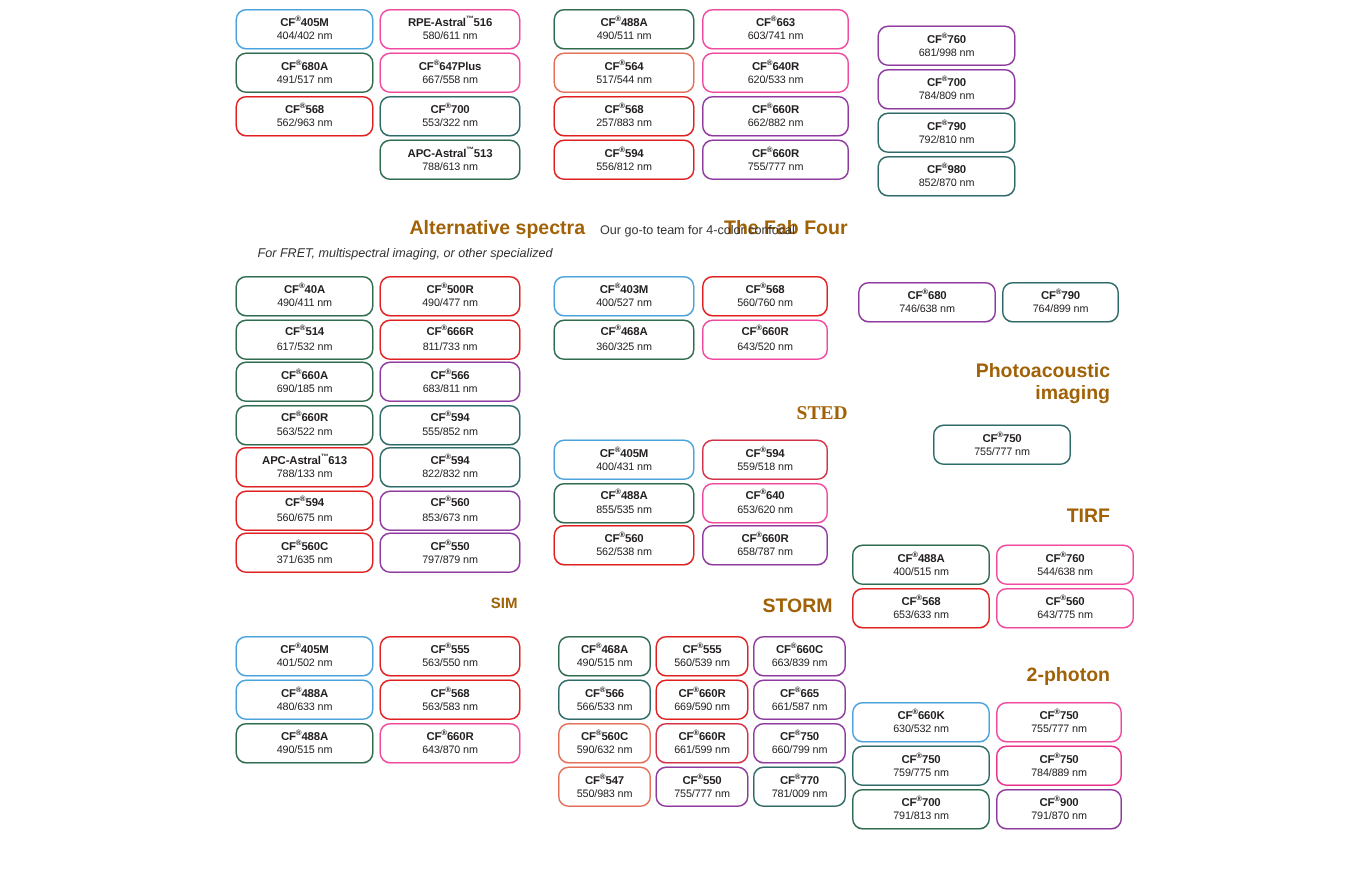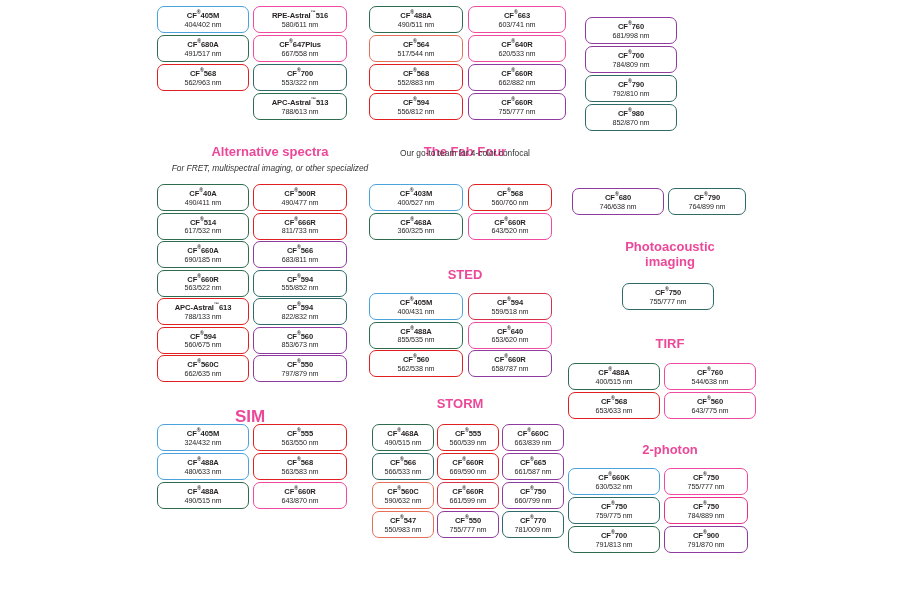--- a/index.html
+++ b/index.html
@@ -47,23 +47,23 @@
     font-weight: normal;
     letter-spacing: -0.1px;
     white-space: nowrap;
     color: #231f20;
     margin-top: 1px;
   }
 
   
   .sec-title {
     position: absolute;
-    text-align: center;
+    text-align: right;
     font-weight: bold;
-    color: #ec4899;
+    color: #a16207;
     line-height: 1.15;
     white-space: pre-line;
   }
   .sec-sub {
     position: absolute;
     text-align: center;
     font-size: 8.4px;
     color: #333;
     white-space: nowrap;
   }
@@ -103,21 +103,21 @@
     <div class="chip" style="left: 369px; top: 6px; width: 94px; height: 27px; border-color: rgb(47, 107, 79);">
       <div class="dye">CF<sup>®</sup>488A</div>
       <div class="wl">490/511 nm</div>
     </div>
     <div class="chip" style="left: 369px; top: 35px; width: 94px; height: 27px; border-color: rgb(228, 112, 90);">
       <div class="dye">CF<sup>®</sup>564</div>
       <div class="wl">517/544 nm</div>
     </div>
     <div class="chip" style="left: 369px; top: 64px; width: 94px; height: 27px; border-color: rgb(224, 32, 32);">
       <div class="dye">CF<sup>®</sup>568</div>
-      <div class="wl">552/883 nm</div>
+      <div class="wl">257/883 nm</div>
     </div>
     <div class="chip" style="left: 369px; top: 93px; width: 94px; height: 27px; border-color: rgb(224, 32, 32);">
       <div class="dye">CF<sup>®</sup>594</div>
       <div class="wl">556/812 nm</div>
     </div>
     <div class="chip" style="left: 468px; top: 6px; width: 98px; height: 27px; border-color: rgb(239, 74, 160);">
       <div class="dye">CF<sup>®</sup>663</div>
       <div class="wl">603/741 nm</div>
     </div>
     <div class="chip" style="left: 468px; top: 35px; width: 98px; height: 27px; border-color: rgb(239, 74, 160);">
@@ -169,21 +169,21 @@
     <div class="chip" style="left: 157px; top: 298px; width: 92px; height: 27px; border-color: rgb(224, 32, 32);">
       <div class="dye">APC-Astral<sup>™</sup>613</div>
       <div class="wl">788/133 nm</div>
     </div>
     <div class="chip" style="left: 157px; top: 326.5px; width: 92px; height: 27px; border-color: rgb(224, 32, 32);">
       <div class="dye">CF<sup>®</sup>594</div>
       <div class="wl">560/675 nm</div>
     </div>
     <div class="chip" style="left: 157px; top: 355px; width: 92px; height: 27px; border-color: rgb(224, 32, 32);">
       <div class="dye">CF<sup>®</sup>560C</div>
-      <div class="wl">662/635 nm</div>
+      <div class="wl">371/635 nm</div>
     </div>
     <div class="chip" style="left: 253px; top: 184px; width: 94px; height: 27px; border-color: rgb(224, 32, 32);">
       <div class="dye">CF<sup>®</sup>500R</div>
       <div class="wl">490/477 nm</div>
     </div>
     <div class="chip" style="left: 253px; top: 212.5px; width: 94px; height: 27px; border-color: rgb(224, 32, 32);">
       <div class="dye">CF<sup>®</sup>666R</div>
       <div class="wl">811/733 nm</div>
     </div>
     <div class="chip" style="left: 253px; top: 241px; width: 94px; height: 27px; border-color: rgb(142, 58, 158);">
@@ -217,21 +217,21 @@
       <div class="wl">360/325 nm</div>
     </div>
     <div class="chip" style="left: 468px; top: 184px; width: 84px; height: 27px; border-color: rgb(224, 32, 32);">
       <div class="dye">CF<sup>®</sup>568</div>
       <div class="wl">560/760 nm</div>
     </div>
     <div class="chip" style="left: 468px; top: 212.5px; width: 84px; height: 27px; border-color: rgb(239, 74, 160);">
       <div class="dye">CF<sup>®</sup>660R</div>
       <div class="wl">643/520 nm</div>
     </div>
-    <div class="sec-title" style="left: 365px; top: 268px; width: 200px; font-size: 13px;">STED</div>
+    <div class="sec-title" style="left: 365px; top: 268px; width: 200px; font-size: 13px; font-family: Liberation Serif, serif;">STED</div>
     <div class="chip" style="left: 369px; top: 293px; width: 94px; height: 27px; border-color: rgb(75, 163, 221);">
       <div class="dye">CF<sup>®</sup>405M</div>
       <div class="wl">400/431 nm</div>
     </div>
     <div class="chip" style="left: 369px; top: 321.5px; width: 94px; height: 27px; border-color: rgb(47, 107, 79);">
       <div class="dye">CF<sup>®</sup>488A</div>
       <div class="wl">855/535 nm</div>
     </div>
     <div class="chip" style="left: 369px; top: 350px; width: 94px; height: 27px; border-color: rgb(224, 32, 32);">
       <div class="dye">CF<sup>®</sup>560</div>
@@ -298,24 +298,24 @@
       <div class="wl">755/777 nm</div>
     </div>
     <div class="chip" style="left: 664px; top: 497px; width: 84px; height: 27px; border-color: rgb(232, 48, 138);">
       <div class="dye">CF<sup>®</sup>750</div>
       <div class="wl">784/889 nm</div>
     </div>
     <div class="chip" style="left: 664px; top: 526px; width: 84px; height: 27px; border-color: rgb(142, 58, 158);">
       <div class="dye">CF<sup>®</sup>900</div>
       <div class="wl">791/870 nm</div>
     </div>
-    <div class="sec-title" style="left: 155px; top: 397px; width: 190px; font-size: 17px; margin-top: 10px;">SIM</div>
+    <div class="sec-title" style="left: 155px; top: 397px; width: 190px; font-size: 10px;">SIM</div>
     <div class="chip" style="left: 157px; top: 424px; width: 92px; height: 27px; border-color: rgb(75, 163, 221);">
       <div class="dye">CF<sup>®</sup>405M</div>
-      <div class="wl">324/432 nm</div>
+      <div class="wl">401/502 nm</div>
     </div>
     <div class="chip" style="left: 157px; top: 453px; width: 92px; height: 27px; border-color: rgb(75, 163, 221);">
       <div class="dye">CF<sup>®</sup>488A</div>
       <div class="wl">480/633 nm</div>
     </div>
     <div class="chip" style="left: 157px; top: 482px; width: 92px; height: 27px; border-color: rgb(47, 107, 79);">
       <div class="dye">CF<sup>®</sup>488A</div>
       <div class="wl">490/515 nm</div>
     </div>
     <div class="chip" style="left: 253px; top: 424px; width: 94px; height: 27px; border-color: rgb(224, 32, 32);">

